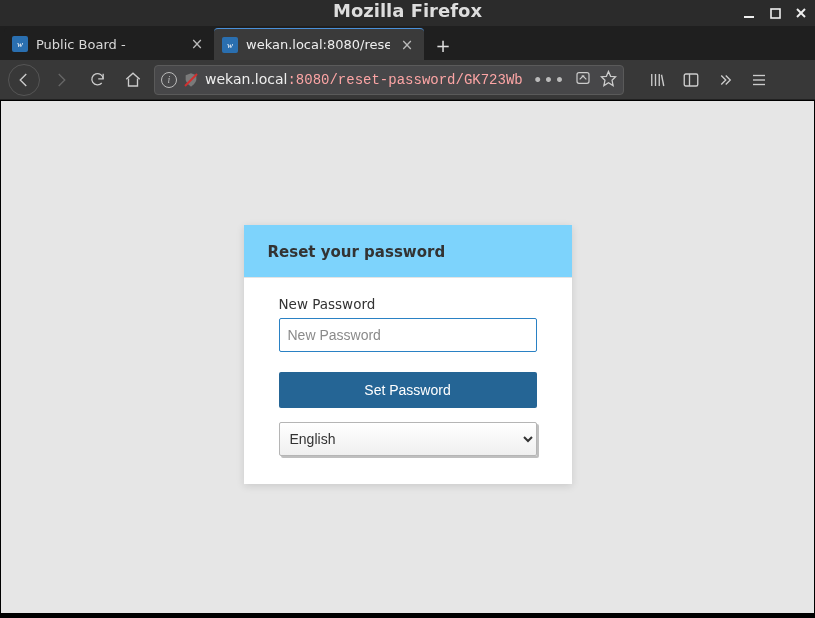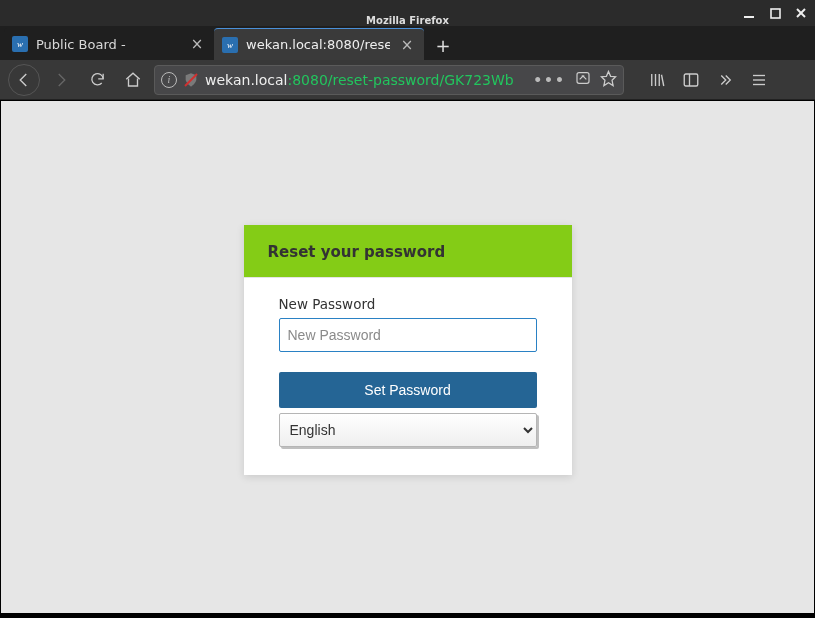--- a/index.html
+++ b/index.html
@@ -9,24 +9,24 @@
     background: #000;
     font-family: "DejaVu Sans", "Liberation Sans", Arial, sans-serif;
     overflow: hidden;
   }
   
   .titlebar {
     height: 26px;
     background: #2b2b2b;
     color: #ddd;
     display: flex;
-    align-items: flex-end;
+    align-items: flex-start;
     justify-content: center;
     position: relative;
-    font-size: 10px;
+    font-size: 18px;
     font-weight: bold;
   }
   .titlebar .win-controls {
     position: absolute;
     right: 6px;
     top: 0;
     height: 26px;
     display: flex;
     align-items: center;
     gap: 10px;
@@ -113,21 +113,21 @@
   .addressbar .info-icon {
     width: 16px; height: 16px; border: 1.4px solid #bbb; border-radius: 50%;
     display: flex; align-items: center; justify-content: center;
     font-size: 10px; color: #bbb; font-style: italic; font-family: serif;
     flex-shrink: 0;
   }
   .addressbar .shield {
     width: 16px; height: 16px; position: relative; flex-shrink: 0;
   }
   .addressbar .url { flex: 1; overflow: hidden; white-space: nowrap; min-width: 0; }
-  .addressbar .url .dim { color: #22c55e; }
+  .addressbar .url .dim { color: #fca5a5; font-family: Liberation Mono, monospace; }
   .addressbar .url .bright { color: #eee; }
   .addressbar .right-icons { display: flex; align-items: center; gap: 8px; flex-shrink: 0; }
   .right-tools { display: flex; align-items: center; gap: 4px; margin-left: 12px; }
   
   .viewport {
     width: 100%;
     height: calc(618px - 26px - 34px - 40px - 4px);
     background: #e6e6e6;
     display: flex;
     align-items: flex-start;
@@ -139,21 +139,21 @@
     width: 328px;
     background: #fff;
     box-shadow: 0 2px 8px rgba(0,0,0,0.12);
   }
   .card-header {
     padding: 18px 24px 16px;
     border-bottom: 1px solid #e4e4e4;
     font-size: 15px;
     font-weight: bold;
     color: #333;
-    background: #84cc16;
+    background: #7dd3fc;
   }
   .card-body {
     padding: 18px 35px 28px;
   }
   .field-label {
     font-size: 13.5px;
     color: #333;
     margin-bottom: 6px;
   }
   .text-input {
@@ -174,21 +174,21 @@
     background: #256595;
     color: #fff;
     border: none;
     border-radius: 2px;
     font-size: 14px;
     cursor: pointer;
   }
   .lang-select {
     width: 100%;
     height: 34px;
-    margin-top: 5px;
+    margin-top: 14px;
     border: 1px solid #b5b5b5;
     border-radius: 2px;
     padding: 4px 6px;
     font-size: 14px;
     background: linear-gradient(#fff,#efefef);
     color: #333;
     box-shadow: 2px 2px 0 rgba(0,0,0,0.25);
   }
   .bottom-border { height: 4px; background: #000; }
 </style>

